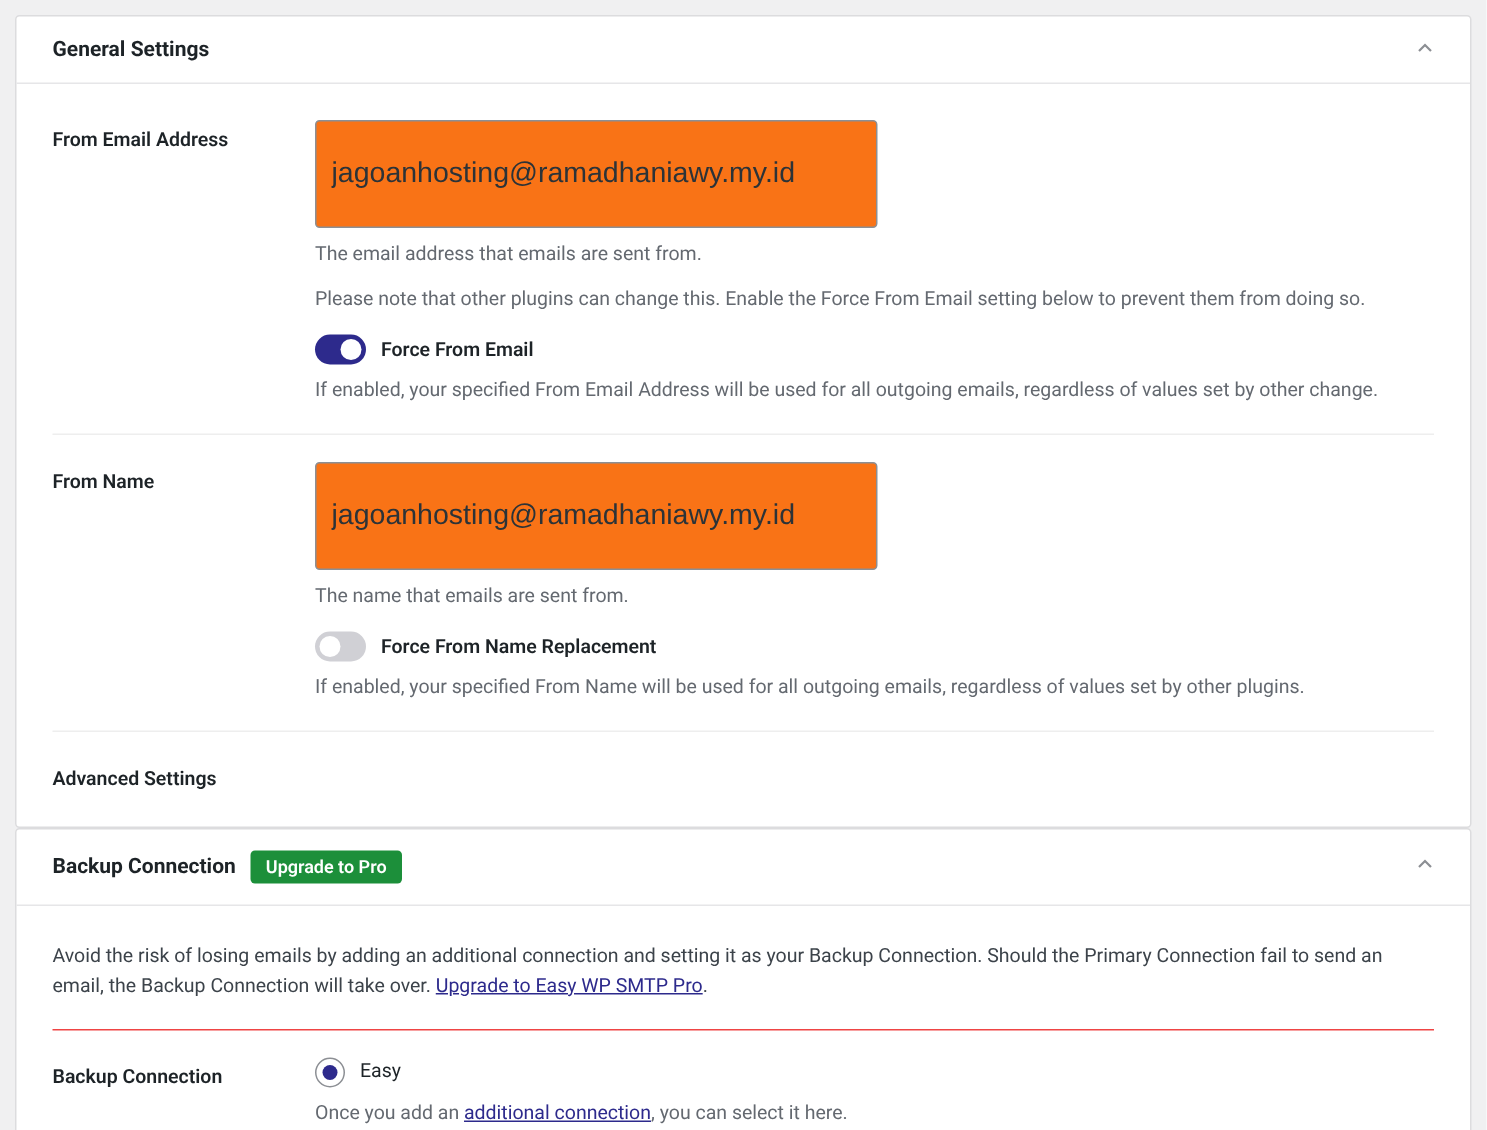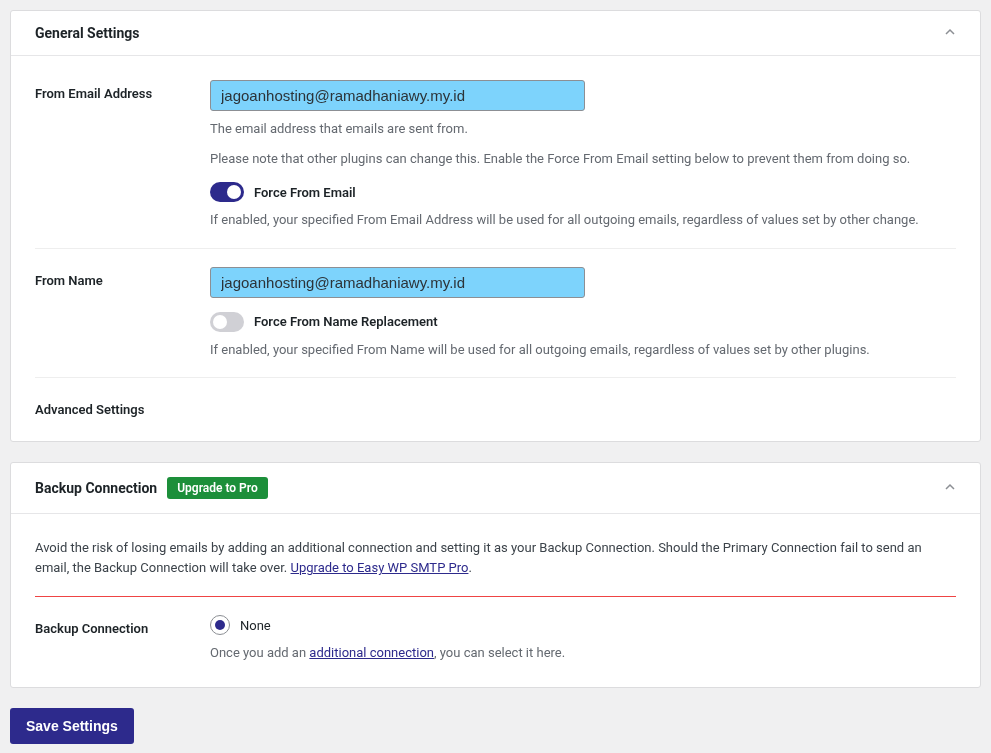--- a/index.html
+++ b/index.html
@@ -11,21 +11,20 @@
       font-family: -apple-system, BlinkMacSystemFont, "Segoe UI", Roboto, "Helvetica Neue", Arial, sans-serif;
       background: #f0f0f1;
       padding: 10px;
       font-size: 13px;
       color: #3c434a;
     }
     .panel {
       background: #fff;
       border: 1px solid #dcdcde;
       border-radius: 3px;
-      margin-bottom: 20px;
     }
     .panel-header {
       display: flex;
       align-items: center;
       justify-content: space-between;
       padding: 14px 24px;
       border-bottom: 1px solid #e6e6e8;
     }
     .panel-title {
       font-size: 14px;
@@ -62,26 +61,26 @@
       font-weight: 600;
       color: #1d2327;
       font-size: 13px;
       padding-top: 6px;
     }
     .form-control {
       flex: 1;
     }
     .text-input {
       width: 375px;
-      padding: 6px 10px;
+      padding: 24px 10px;
       border: 1px solid #8c8f94;
       border-radius: 3px;
-      font-size: 15px;
+      font-size: 19px;
       color: #2c3338;
-      background: #7dd3fc;
+      background: #f97316;
     }
     .help-text {
       font-size: 13px;
       color: #646970;
       margin-top: 8px;
       line-height: 1.5;
     }
     .help-text.second {
       margin-top: 10px;
     }
@@ -228,20 +227,21 @@
           <span class="toggle-label">Force From Email</span>
         </div>
         <div class="help-text">If enabled, your specified From Email Address will be used for all outgoing emails, regardless of values set by other change.</div>
       </div>
     </div>
 
     <div class="form-row">
       <div class="form-label">From Name</div>
       <div class="form-control">
         <input type="text" class="text-input" value="jagoanhosting@ramadhaniawy.my.id" style="">
+        <div class="help-text">The name that emails are sent from.</div>
         <div class="toggle-wrap">
           <div class="toggle off">
             <div class="toggle-knob"></div>
           </div>
           <span class="toggle-label">Force From Name Replacement</span>
         </div>
         <div class="help-text">If enabled, your specified From Name will be used for all outgoing emails, regardless of values set by other plugins.</div>
       </div>
     </div>
 
@@ -270,21 +270,21 @@
       <span>Avoid the risk of losing emails by adding an additional connection and setting it as your Backup Connection. Should the Primary Connection fail to send an email, the Backup Connection will take over. </span><a class="link">Upgrade to Easy WP SMTP Pro</a><span>.</span>
     </div>
 
     <div class="backup-row">
       <div class="form-label">Backup Connection</div>
       <div class="form-control">
         <div class="radio-wrap">
           <div class="radio-outer">
             <div class="radio-inner"></div>
           </div>
-          <span class="radio-label">None</span>
+          <span class="radio-label">Easy</span>
         </div>
         <div class="help-text">
           <span>Once you add an </span><a class="link">additional connection</a><span>, you can select it here.</span>
         </div>
       </div>
     </div>
   </div>
 </div>
 
 <button class="save-btn">Save Settings</button>

